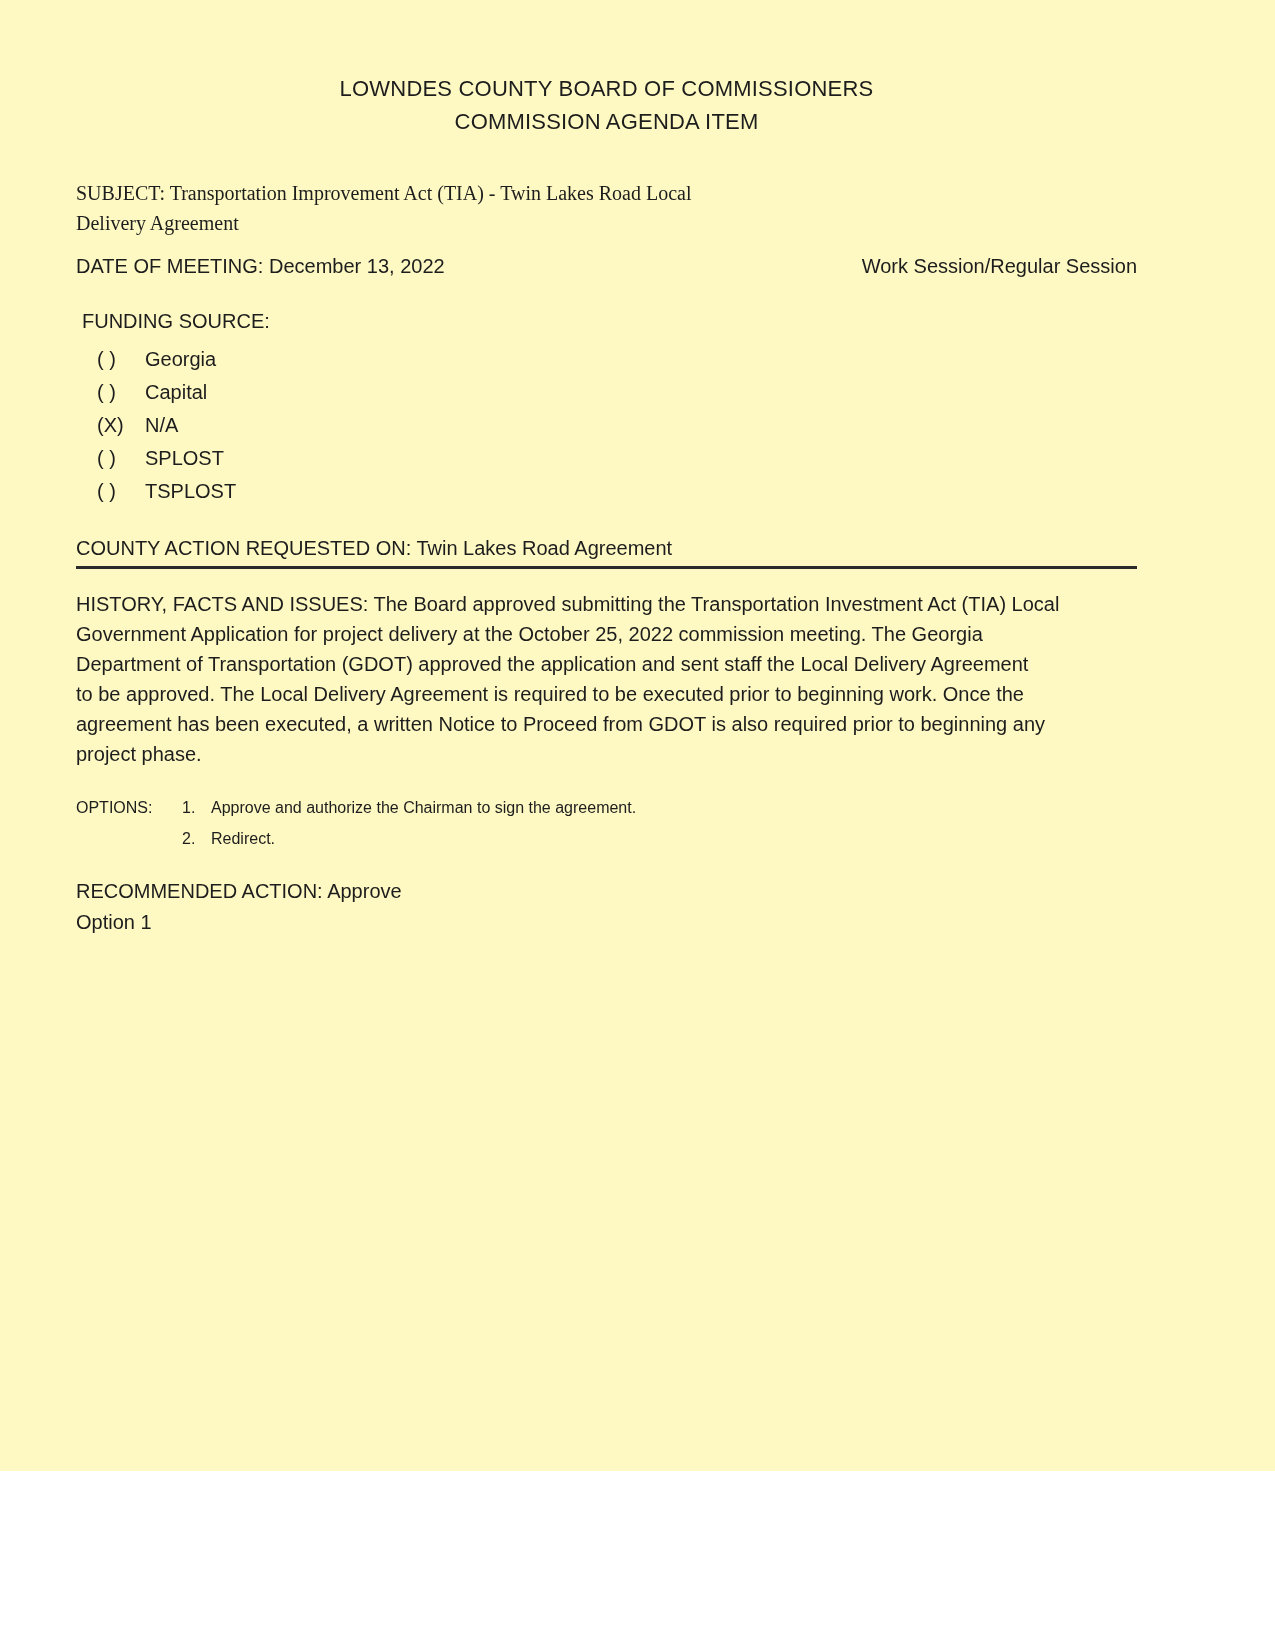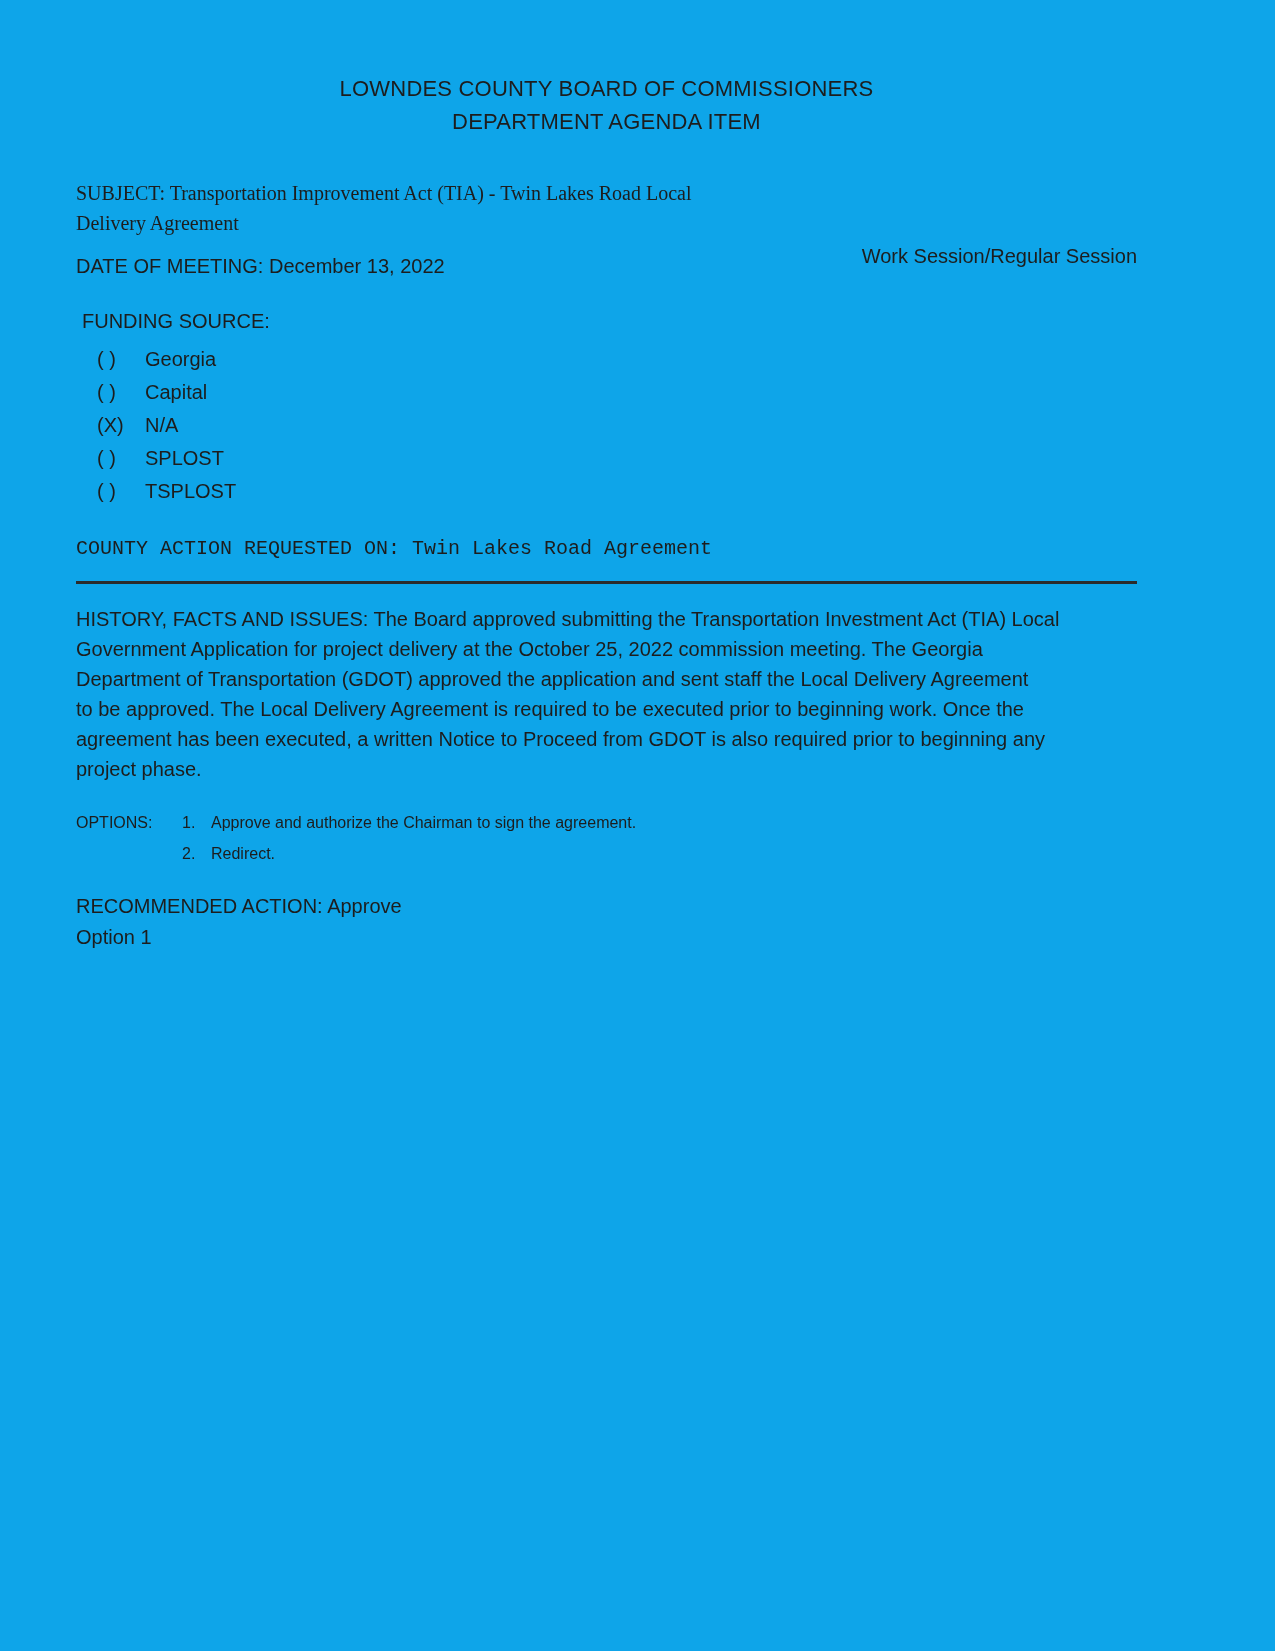--- a/index.html
+++ b/index.html
@@ -1,21 +1,21 @@
 <!DOCTYPE html>
 <html><head>
 <meta charset="utf-8">
 <style>
   * { margin: 0; padding: 0; box-sizing: border-box; }
   html, body { background: #ffffff; }
   .page {
     position: relative;
     width: 1275px;
-    height: 1651px;
-    background: #0ea5e9;
+    height: 1471px;
+    background: #fef9c3;
     font-family: "Liberation Sans", sans-serif;
     color: #1d1d1d;
     overflow: hidden;
   }
   .content {
     padding: 72px 138px 0 76px;
   }
   .doc-title {
     text-align: center;
     font-size: 22px;
@@ -27,21 +27,21 @@
   .subject-block {
     margin-top: 40px;
     font-size: 20px;
     line-height: 30px;
     font-family: Liberation Serif, serif;
   }
   .meeting-row {
     margin-top: 13px;
     display: flex;
     justify-content: space-between;
-    align-items: flex-start;
+    align-items: flex-end;
     font-size: 20px;
     line-height: 30px;
   }
   .meeting-row .session { margin-top: -10px; }
   .budget-block {
     margin-top: 25px;
     font-size: 20px;
     line-height: 30px;
   }
   .funding-source-label { padding-left: 6px; }
@@ -57,22 +57,21 @@
     margin-left: 21px;
     width: 48px;
     white-space: pre;
   }
   .funding-item .label { }
   .county-action {
     margin-top: 26px;
     font-size: 20px;
     line-height: 29px;
     border-bottom: 3px solid #2b2b2b;
-    padding-bottom: 18px;
-    font-family: Liberation Mono, monospace;
+    padding-bottom: 3px;
   }
   .history-block {
     margin-top: 20px;
     font-size: 20px;
     line-height: 30px;
   }
   .options-block {
     margin-top: 23px;
     display: flex;
     font-size: 16px;
@@ -101,21 +100,21 @@
   }
 </style>
 </head>
 <body>
 
 <div class="page">
   <div class="content">
 
     <div class="doc-title">
       <div>LOWNDES COUNTY BOARD OF COMMISSIONERS</div>
-      <div>DEPARTMENT AGENDA ITEM</div>
+      <div>COMMISSION AGENDA ITEM</div>
     </div>
 
     <div class="subject-block pre-lines">SUBJECT: Transportation Improvement Act (TIA) - Twin Lakes Road Local
 Delivery Agreement</div>
 
     <div class="meeting-row">
       <span class="date">DATE OF MEETING: December 13, 2022</span>
       <span class="session">Work Session/Regular Session</span>
     </div>
 

